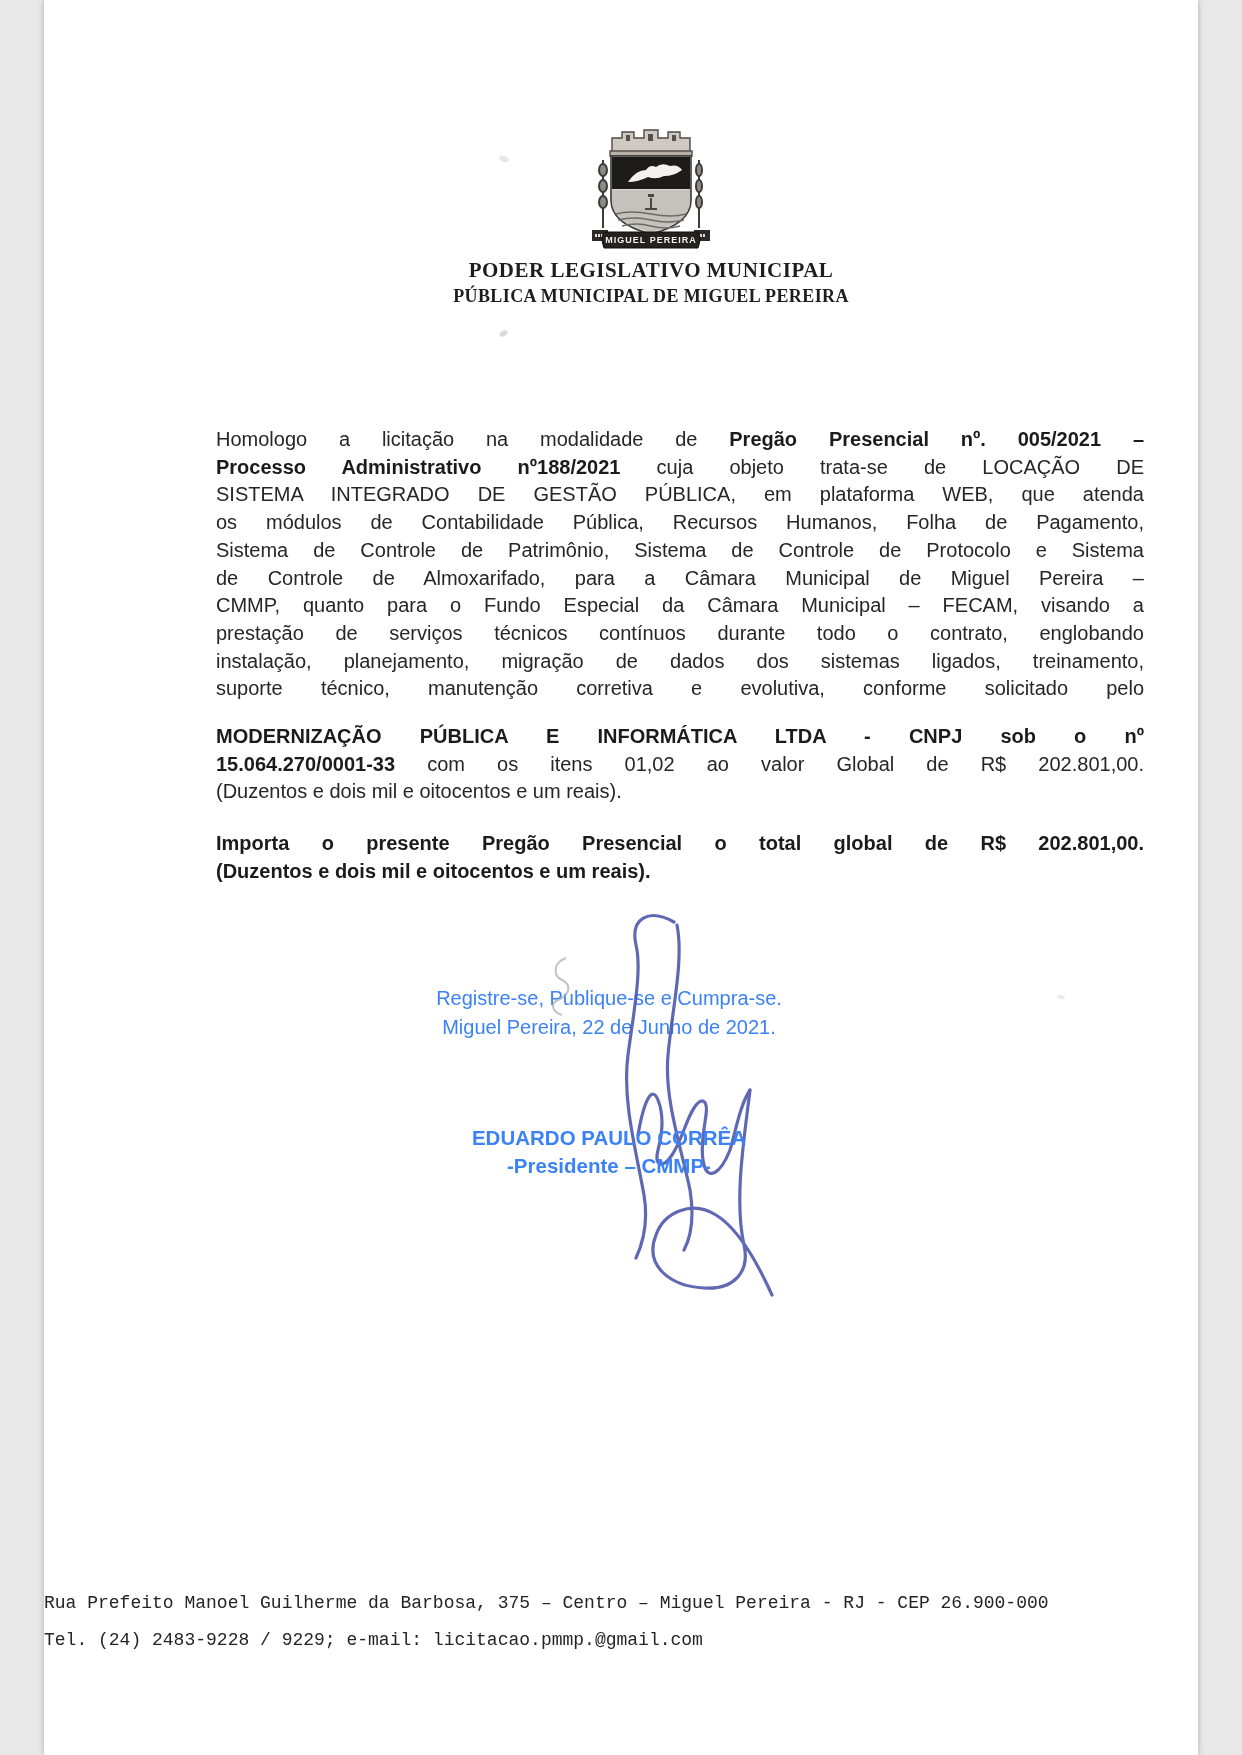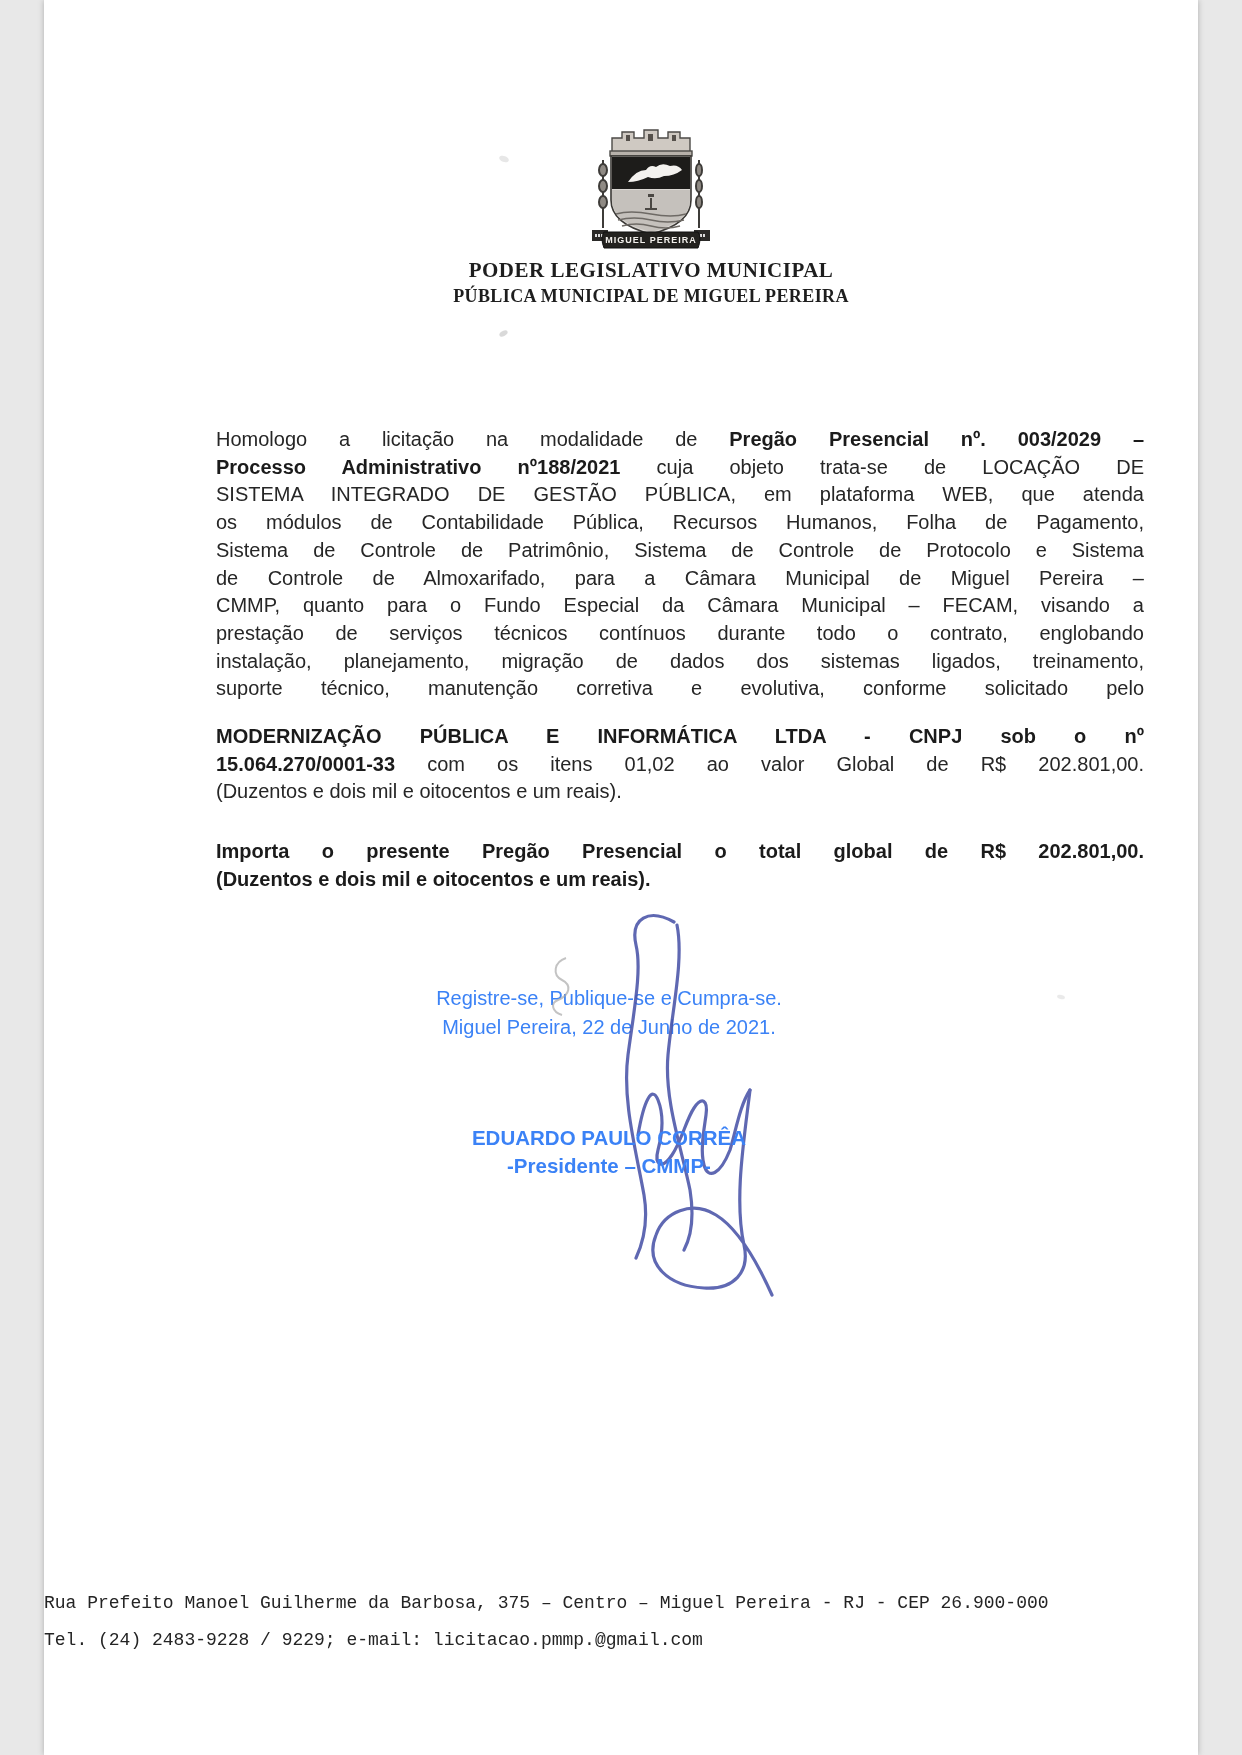--- a/index.html
+++ b/index.html
@@ -29,21 +29,21 @@
     font-family:"Liberation Serif", serif;
     font-weight:bold;font-size:18px;letter-spacing:.4px;color:#1e1e1e;
   }
   
   .bodytext{
     position:absolute;left:172px;top:426px;width:928px;
     font-size:20px;line-height:27.7px;
   }
   .para{margin:0;}
   .para + .para{margin-top:20px;}
-  .para.p3{margin-top:32px;}
+  .para.p3{margin-top:24px;}
   .tline{
     text-align:justify;
     text-align-last:justify;
     -moz-text-align-last:justify;
     white-space:normal;
   }
   .tline-last{text-align-last:left;-moz-text-align-last:left;}
   .seg-b{font-weight:bold;color:#1b1b1b;}
   
   .closing{
@@ -134,21 +134,21 @@
         <path d="M14 106 H108 Q112 112 108 122 H14 Q10 112 14 106 Z" fill="#23221f" stroke="#111" stroke-width="1"></path>
         <text x="61" y="117" text-anchor="middle" font-family="Liberation Sans, sans-serif" font-size="9" font-weight="bold" fill="#f2f0ec" letter-spacing="1">MIGUEL PEREIRA</text>
       </g>
     </svg>
     <div class="org1">PODER LEGISLATIVO MUNICIPAL</div>
     <div class="org2">PÚBLICA MUNICIPAL DE MIGUEL PEREIRA</div>
   </div>
 
   <div class="bodytext">
     <div class="para p1">
-        <div class="tline"><span>Homologo a licitação na modalidade de </span><span class="seg-b">Pregão Presencial nº. 003/2029 –</span></div>
+        <div class="tline"><span>Homologo a licitação na modalidade de </span><span class="seg-b">Pregão Presencial nº. 005/2021 –</span></div>
         <div class="tline"><span class="seg-b">Processo Administrativo nº188/2021</span><span> cuja objeto trata-se de LOCAÇÃO DE</span></div>
         <div class="tline"><span>SISTEMA INTEGRADO DE GESTÃO PÚBLICA, em plataforma WEB, que atenda</span></div>
         <div class="tline"><span>os módulos de Contabilidade Pública, Recursos Humanos, Folha de Pagamento,</span></div>
         <div class="tline"><span>Sistema de Controle de Patrimônio, Sistema de Controle de Protocolo e Sistema</span></div>
         <div class="tline"><span>de Controle de Almoxarifado, para a Câmara Municipal de Miguel Pereira –</span></div>
         <div class="tline"><span>CMMP, quanto para o Fundo Especial da Câmara Municipal – FECAM, visando a</span></div>
         <div class="tline"><span>prestação de serviços técnicos contínuos durante todo o contrato, englobando</span></div>
         <div class="tline"><span>instalação, planejamento, migração de dados dos sistemas ligados, treinamento,</span></div>
         <div class="tline"><span>suporte técnico, manutenção corretiva e evolutiva, conforme solicitado pelo</span></div>
       </div>

